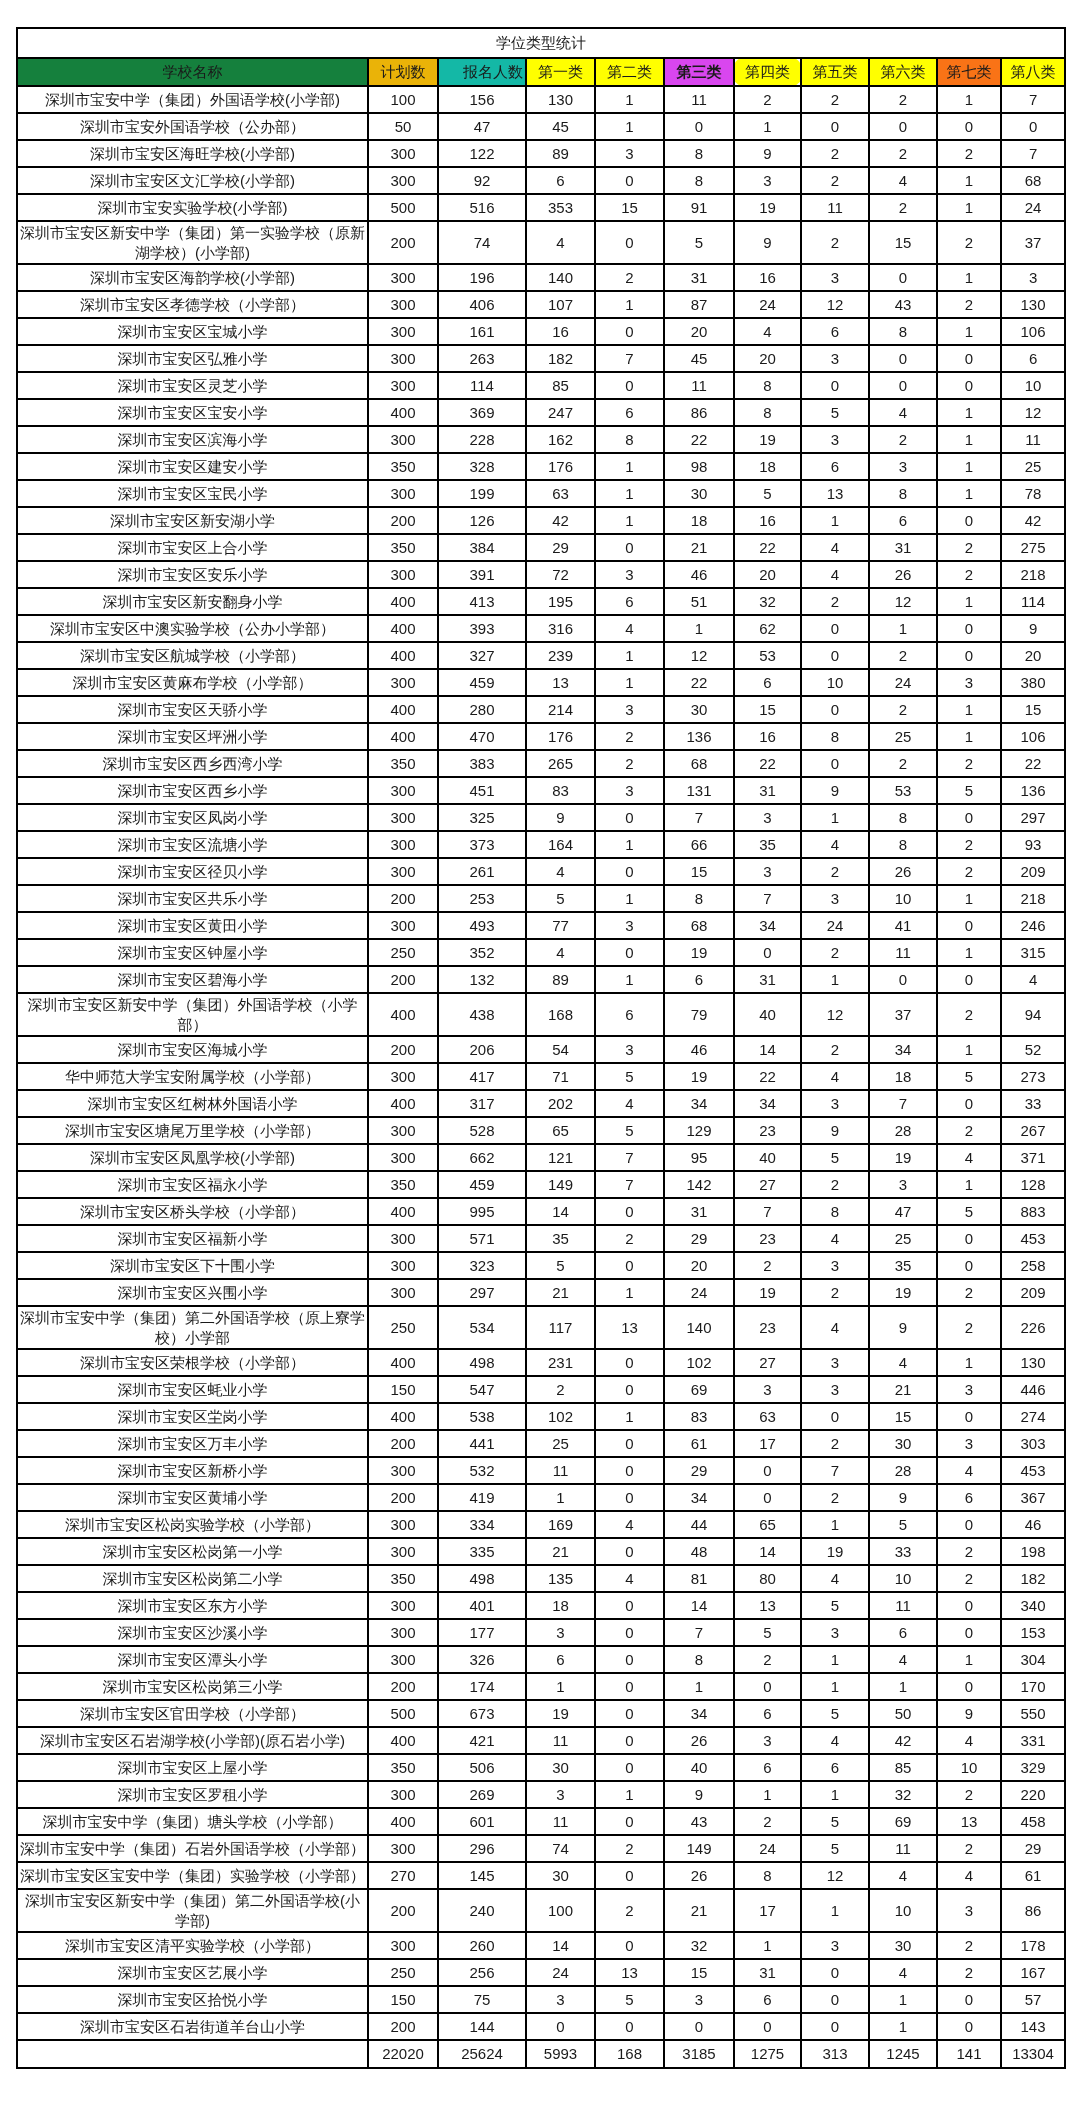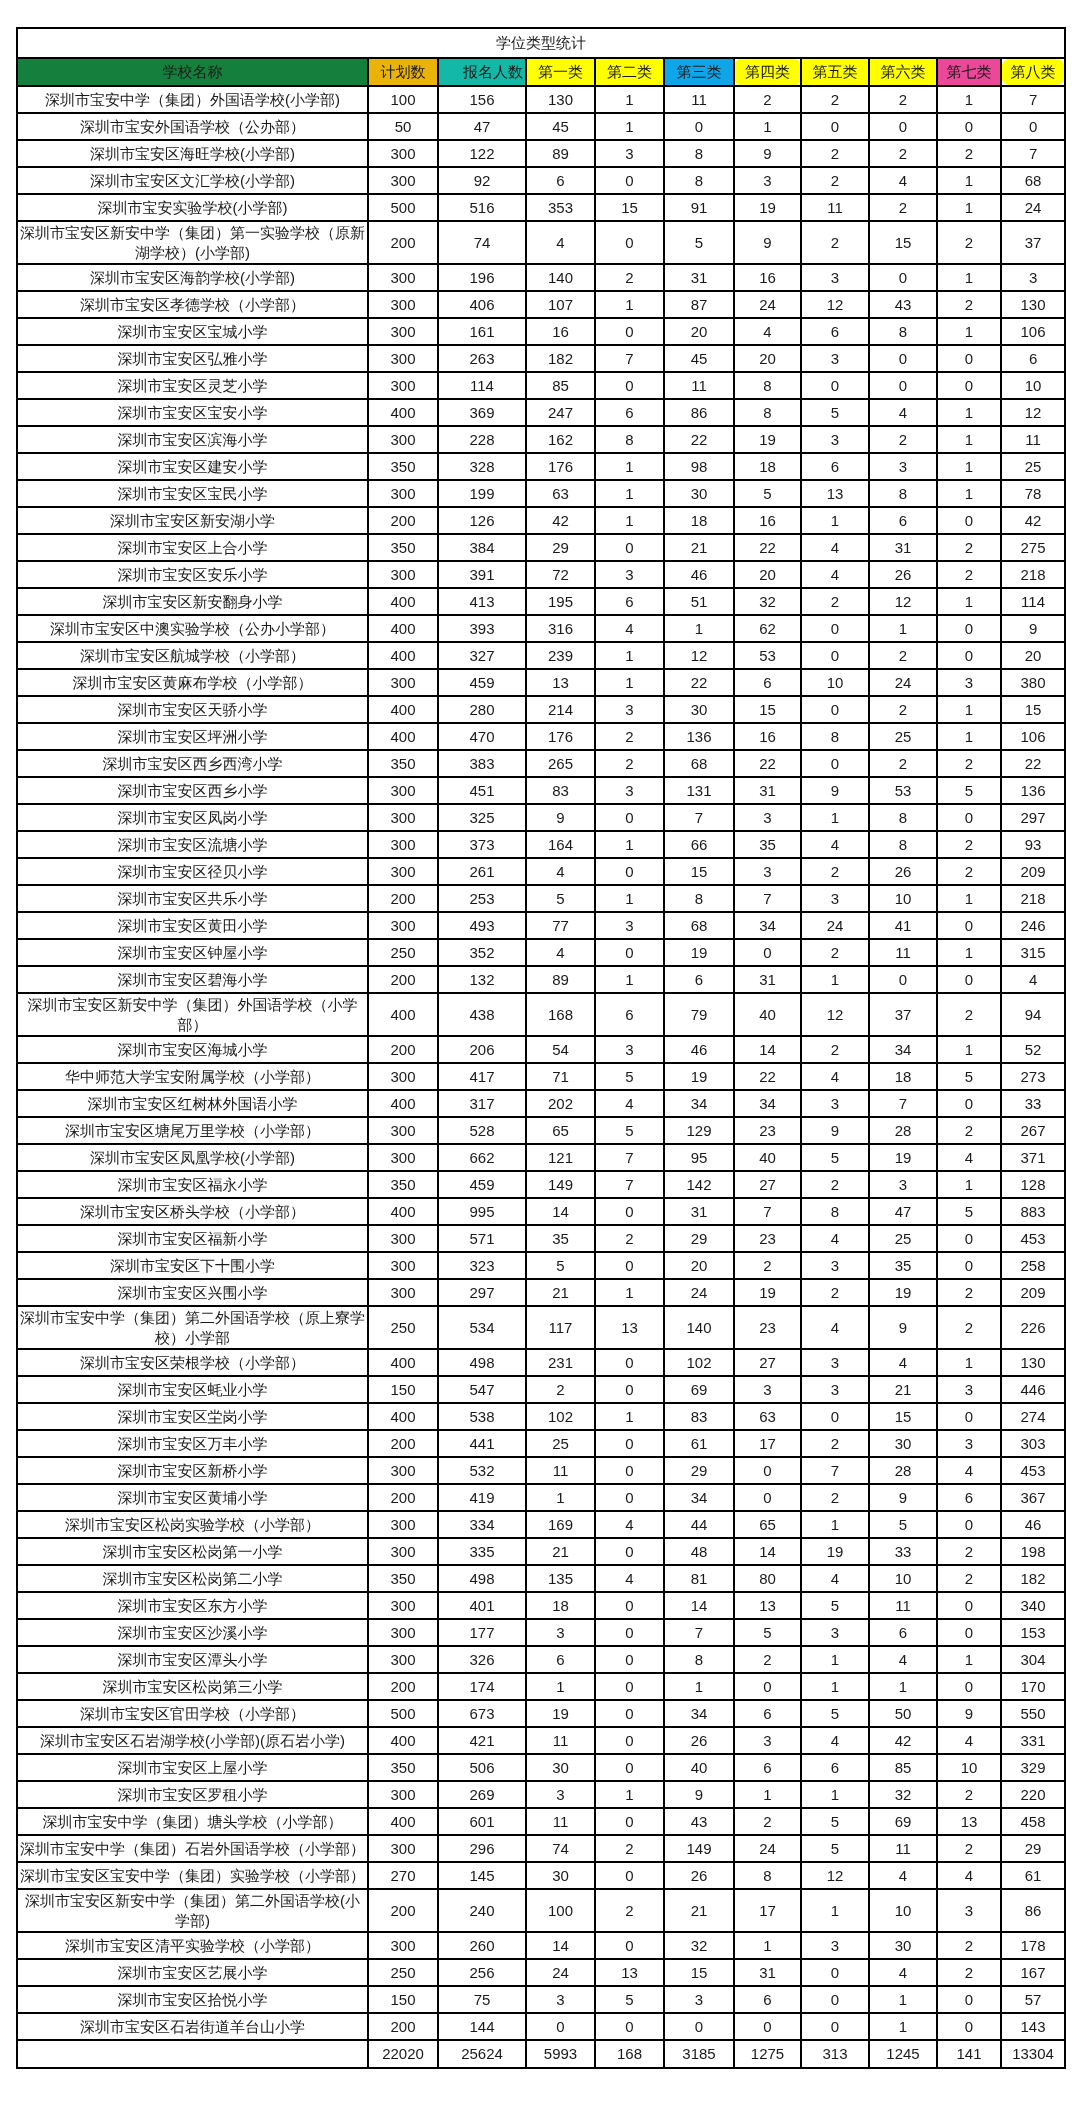--- a/index.html
+++ b/index.html
@@ -43,26 +43,26 @@
     <tbody>
       <tr class="title-row">
         <td colspan="11">学位类型统计</td>
       </tr>
       <tr class="header-row" id="header-row">
           <td style="background: #15803d;">学校名称</td>
           <td style="background: #eab308;">计划数</td>
           <td style="background: #14b8a6; text-align: right;">报名人数</td>
           <td style="background: rgb(255, 255, 0);">第一类</td>
           <td style="background: rgb(255, 255, 0); margin-left: 12px;">第二类</td>
-          <td style="background: #0ea5e9;">第三类</td>
+          <td style="background: #d946ef; font-weight: bold;">第三类</td>
           <td style="background: rgb(255, 255, 0); border-radius: 9px;">第四类</td>
           <td style="background: rgb(255, 255, 0);">第五类</td>
           <td style="background: rgb(255, 255, 0);">第六类</td>
-          <td style="background: #ec4899;">第七类</td>
-          <td style="background: rgb(255, 255, 0); border-radius: 11px;">第八类</td>
+          <td style="background: #f97316;">第七类</td>
+          <td style="background: rgb(255, 255, 0);">第八类</td>
         </tr>
 
     <tr>
           <td>深圳市宝安中学（集团）外国语学校(小学部)</td>
           <td>100</td>
           <td>156</td>
           <td>130</td>
           <td>1</td>
           <td>11</td>
           <td>2</td>

